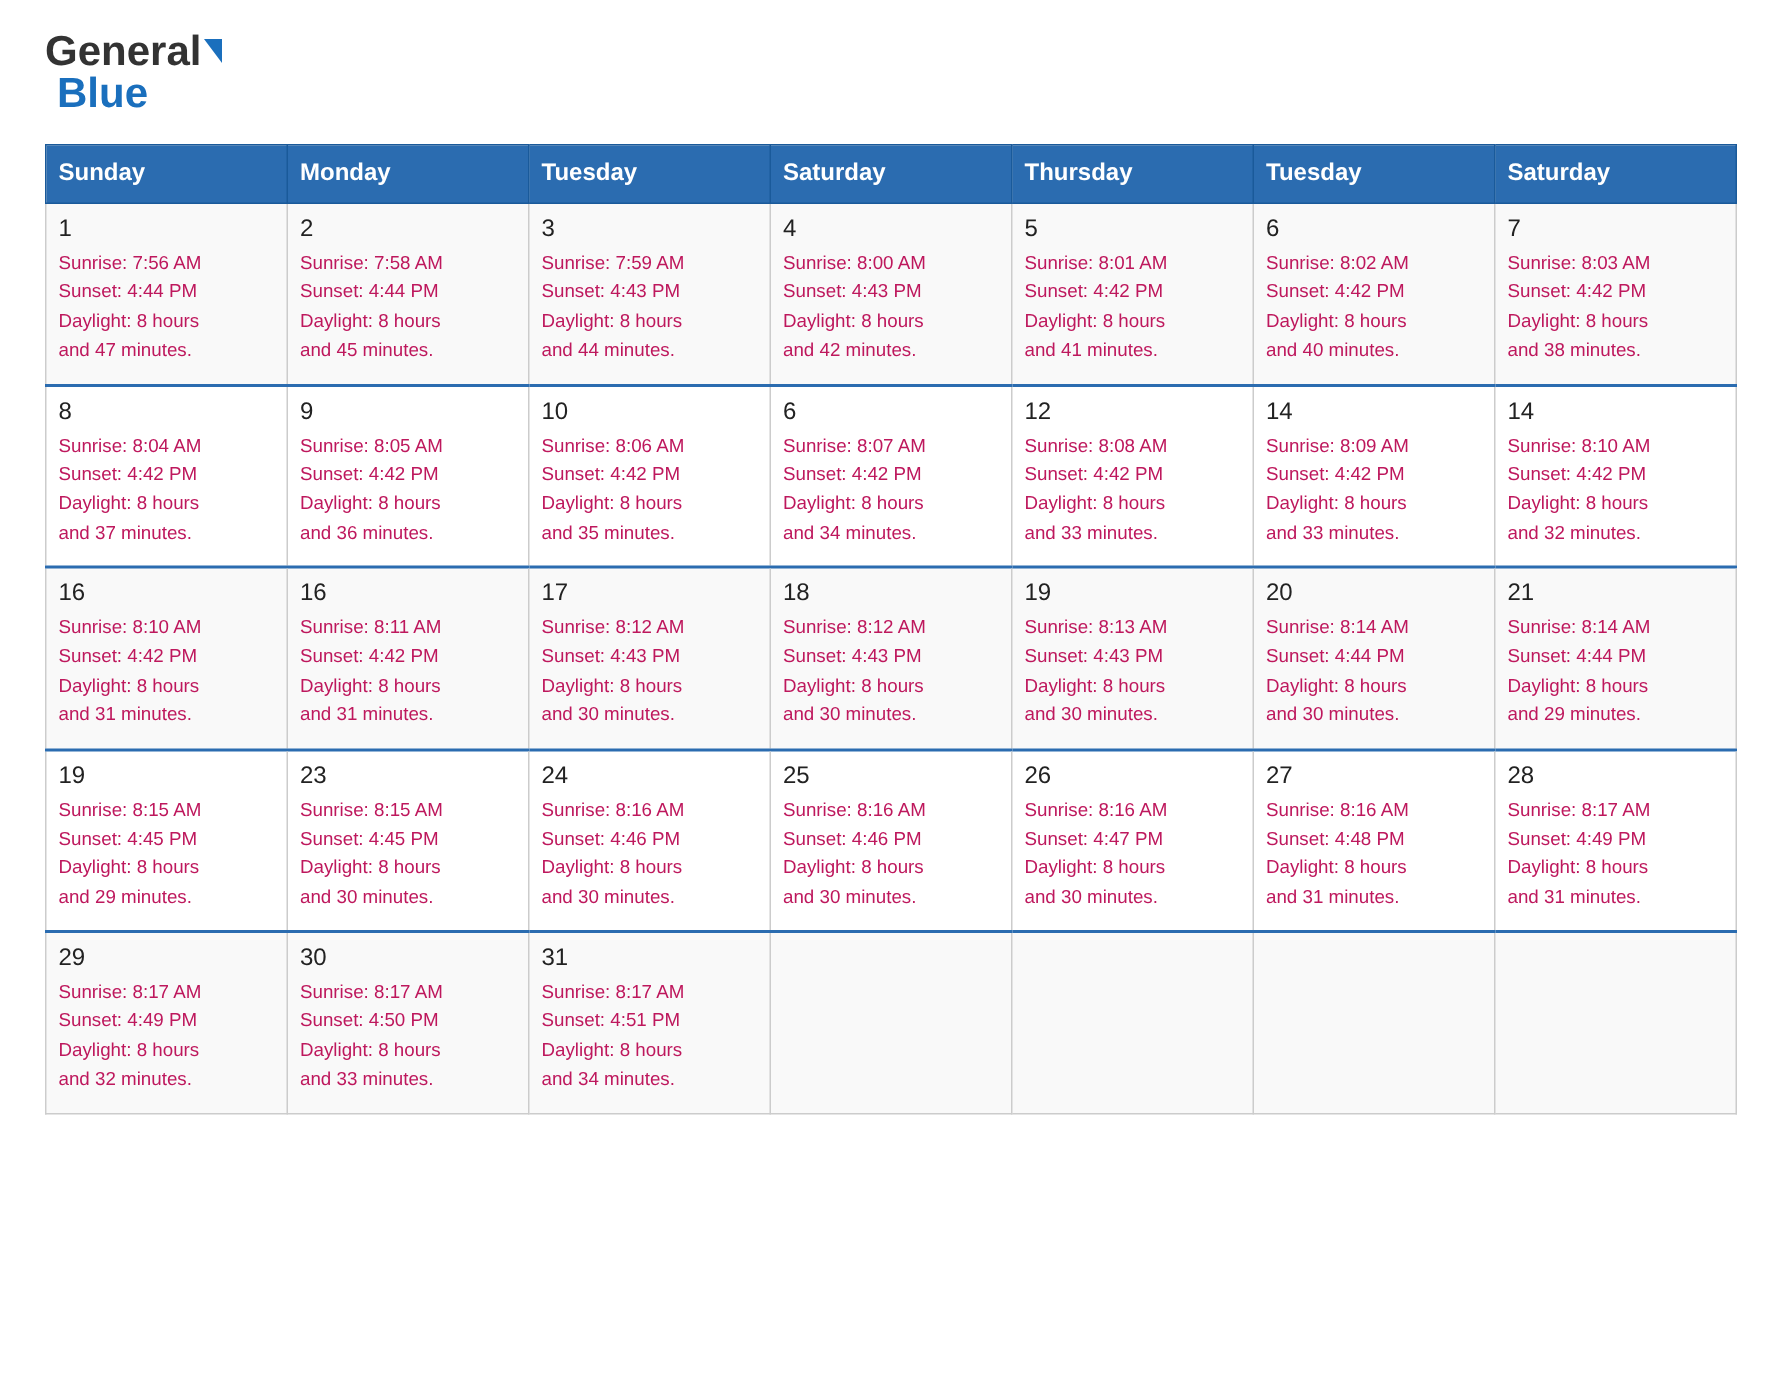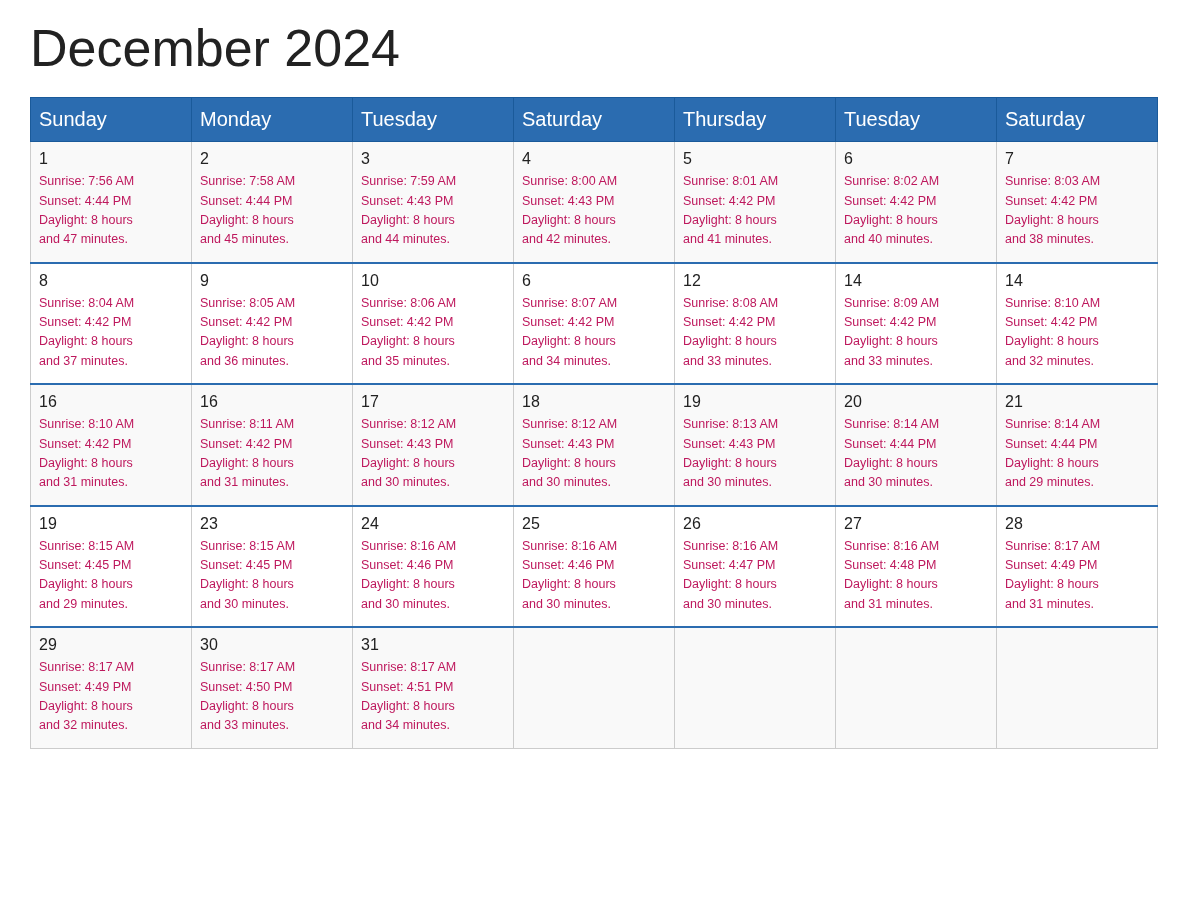--- a/index.html
+++ b/index.html
@@ -65,22 +65,22 @@
     table {
       width: 100%;
       border-collapse: collapse;
       table-layout: fixed;
     }
     thead tr th {
       background-color: #2b6cb0;
       color: #fff;
       padding: 10px 8px;
       text-align: left;
-      font-size: 20px;
-      font-weight: normal;
+      font-size: 16px;
+      font-weight: bold;
       border: 1px solid #1a5a9a;
     }
     tbody tr td {
       vertical-align: top;
       padding: 8px 8px 12px 8px;
       border: 1px solid #ccc;
       font-size: 13px;
       color: #333;
       height: 110px;
     }
@@ -105,22 +105,30 @@
       background-color: #fff;
     }
     .row-divider td {
       border-top: 2px solid #2b6cb0 !important;
     }
   </style>
 </head>
 <body>
 
 <div class="header">
+  <div class="logo">
+    <div class="logo-row">
+      <span class="logo-general">General</span>
+      <span class="logo-triangle"></span>
+    </div>
+    <div class="logo-row">
+      <span class="logo-blue">Blue</span>
+    </div>
+  </div>
   <div class="title-section">
-    <div class="month-title">December 2024</div>
   </div>
 </div>
 
 <table>
   <thead>
     <tr>
       <th>Sunday</th>
       <th>Monday</th>
       <th>Tuesday</th>
       <th>Saturday</th>

